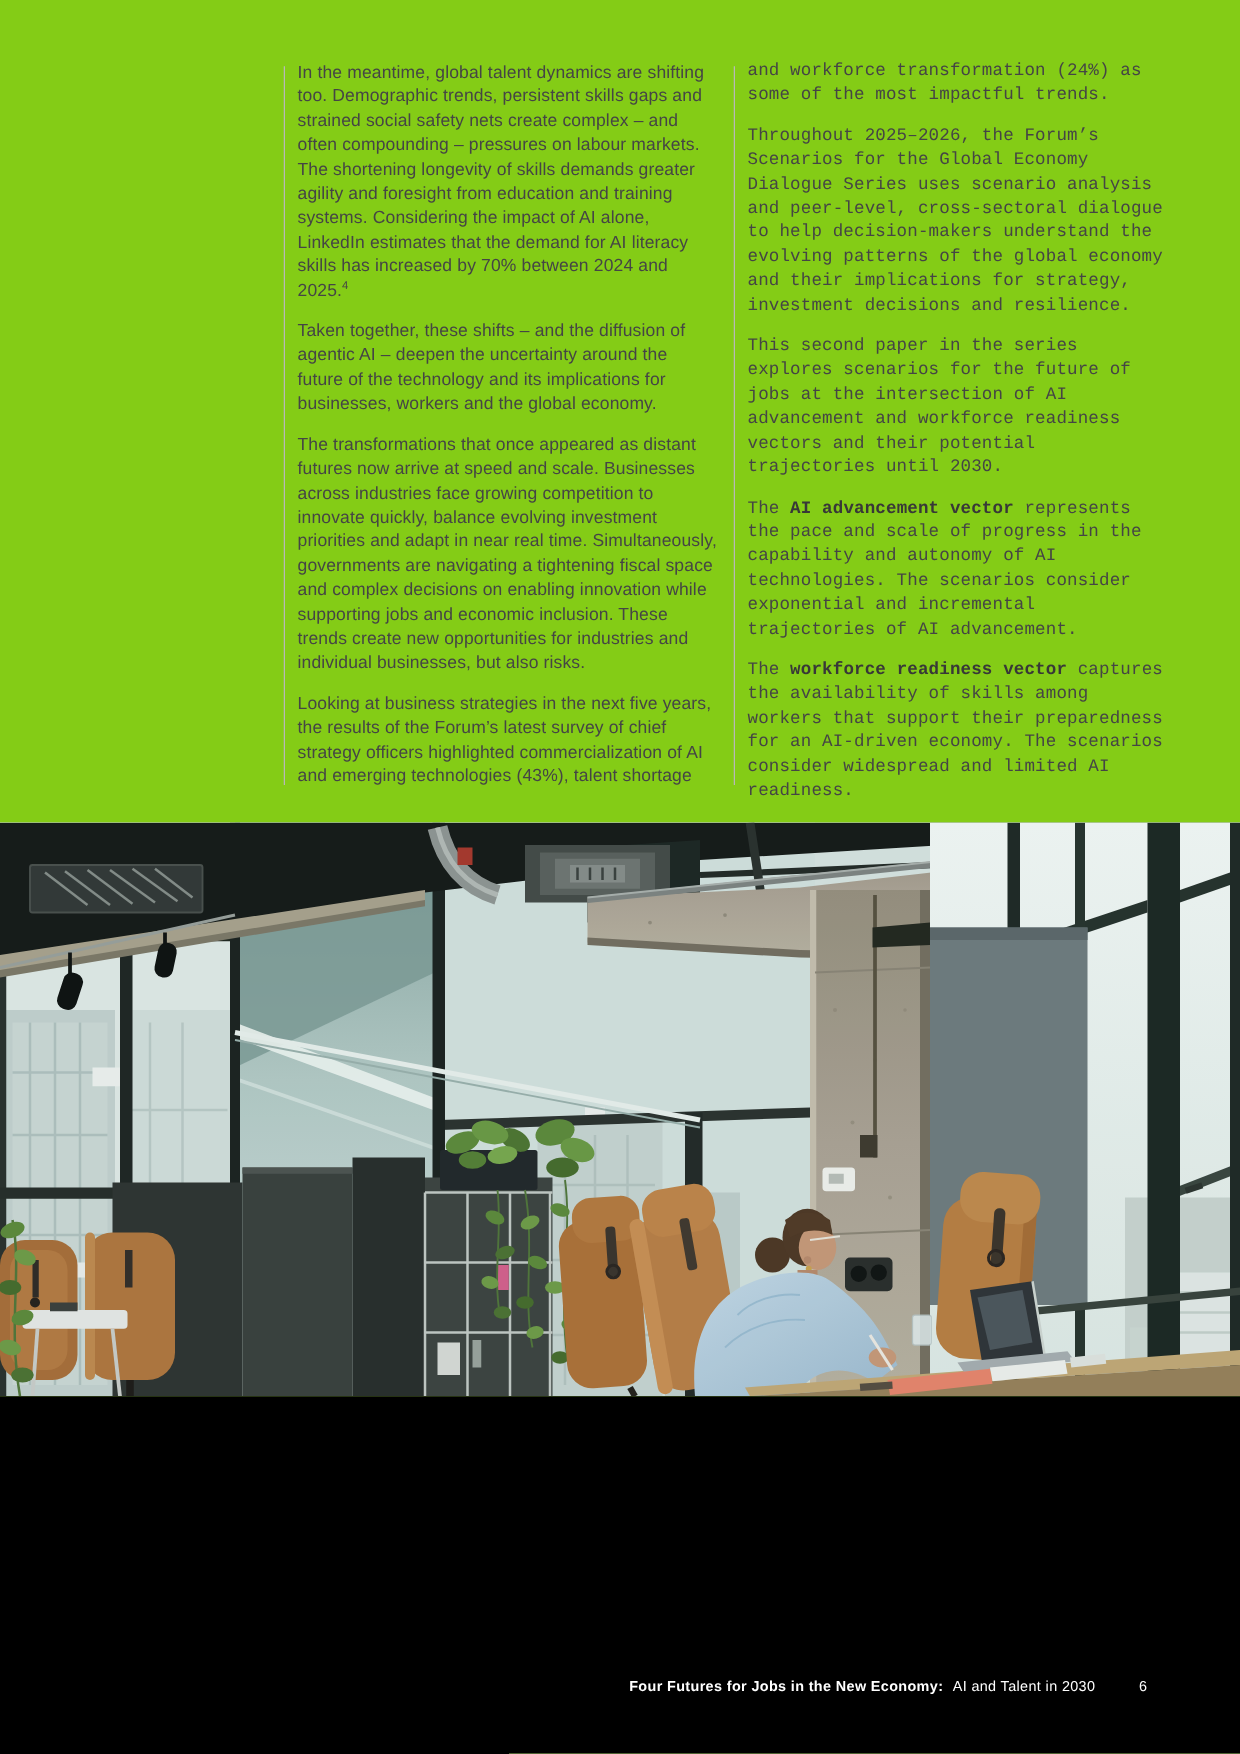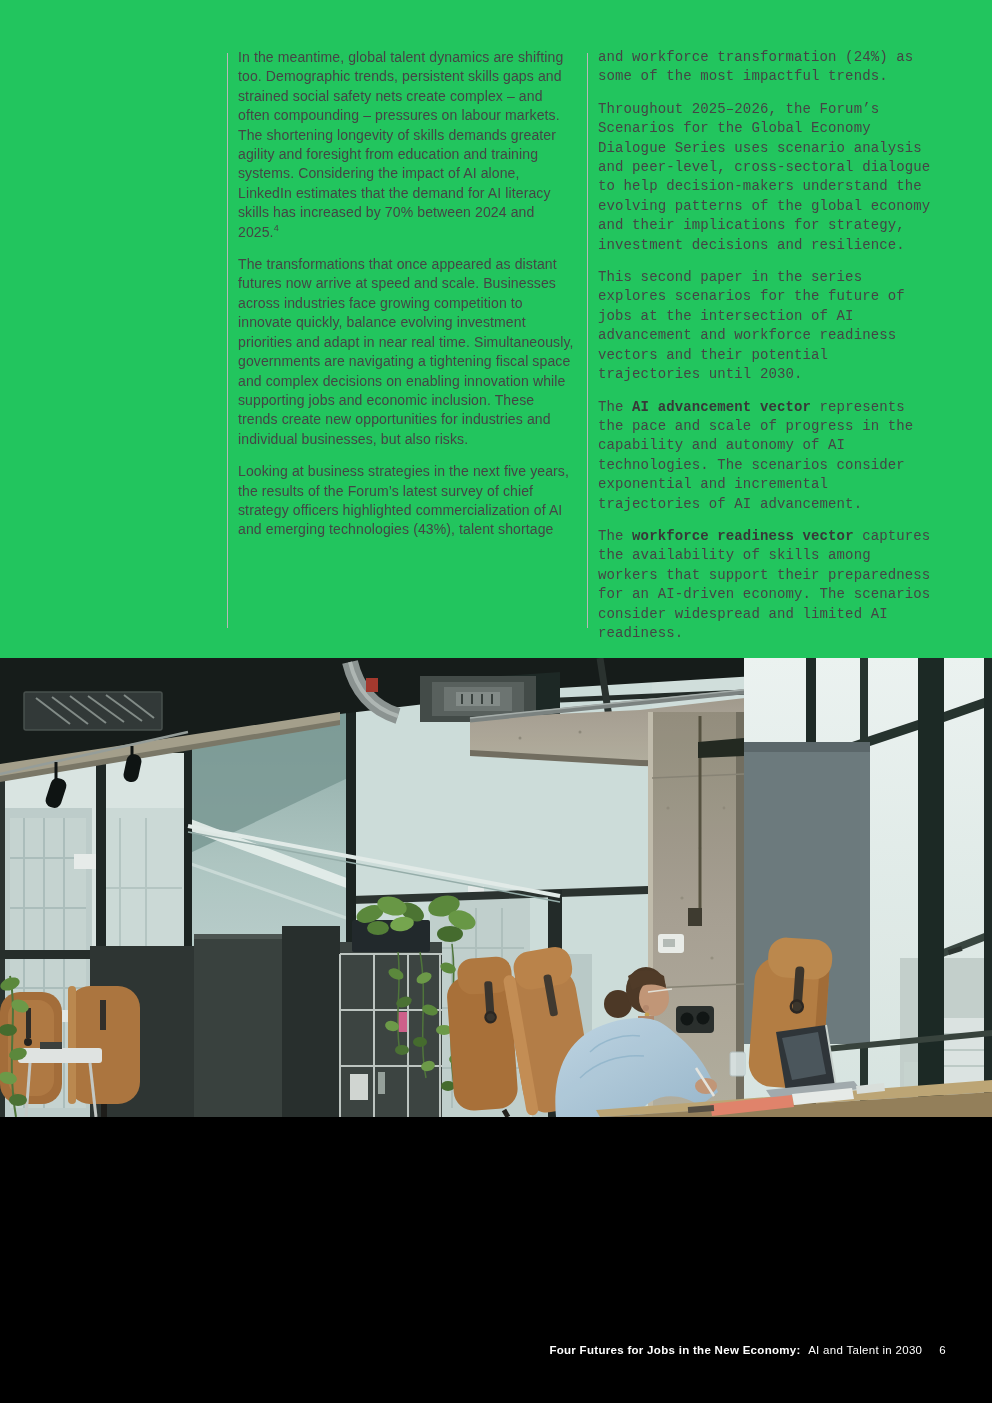--- a/index.html
+++ b/index.html
@@ -1,50 +1,51 @@
 <!DOCTYPE html>
 <html><head>
 <meta charset="utf-8">
 <style>
   html,body{margin:0;padding:0;background:#ffffff;}
   body{width:992px;height:1403px;position:relative;font-family:"Liberation Sans",sans-serif;overflow:hidden;}
-  .page{position:absolute;inset:0;background:#22c55e;}
+  .page{position:absolute;inset:0;background:#84cc16;}
 
   
   .col{position:absolute;top:48px;font-size:14px;line-height:19.4px;color:#454545;letter-spacing:0.12px;}
   .col p{margin:0 0 13px 0;}
   .col p strong{font-weight:bold;color:#383838;margin-top:12px;}
   .col sup{font-size:9px;line-height:0;vertical-align:super;}
   .col-left{left:238px;width:336px;}
   .col-right{left:598px;width:338px;font-family:Liberation Mono, monospace;}
   .rule{position:absolute;top:53px;height:575px;width:1px;background:#b8b8b8;}
   .rule-left{left:227px;}
   .rule-right{left:587px;}
 
   
   .photo{position:absolute;top:658px;left:0;width:992px;height:459px;overflow:hidden;background:#d7e3e0;}
   .photo svg{display:block;width:100%;height:100%;}
 
   
   .footer{position:absolute;top:1117px;left:0;width:992px;height:286px;background:#000000;}
-  .footer-row{position:absolute;top:227px;right:46px;display:flex;align-items:baseline;gap:17px;color:#ffffff;font-size:11.5px;letter-spacing:0.3px;}
+  .footer-row{position:absolute;top:227px;right:74px;display:flex;align-items:baseline;gap:35px;color:#ffffff;font-size:11.5px;letter-spacing:0.3px;}
   .footer-title .t-bold{font-weight:bold;}
   .footer-title .t-reg{margin-left:4px;font-weight:normal;}
   .footer-page{font-weight:normal;}
 </style>
 </head>
 <body>
 
 <div class="page">
 
   <div class="rule rule-left"></div>
   <div class="rule rule-right"></div>
 
   <div class="col col-left">
       <p><span>In the meantime, global talent dynamics are shifting too. Demographic trends, persistent skills gaps and strained social safety nets create complex – and often compounding – pressures on labour markets. The shortening longevity of skills demands greater agility and foresight from education and training systems. Considering the impact of AI alone, LinkedIn estimates that the demand for AI literacy skills has increased by 70% between 2024 and 2025.</span><sup>4</sup></p>
+      <p><span>Taken together, these shifts – and the diffusion of agentic AI – deepen the uncertainty around the future of the technology and its implications for businesses, workers and the global economy.</span></p>
       <p><span>The transformations that once appeared as distant futures now arrive at speed and scale. Businesses across industries face growing competition to innovate quickly, balance evolving investment priorities and adapt in near real time. Simultaneously, governments are navigating a tightening fiscal space and complex decisions on enabling innovation while supporting jobs and economic inclusion. These trends create new opportunities for industries and individual businesses, but also risks.</span></p>
       <p><span>Looking at business strategies in the next five years, the results of the Forum’s latest survey of chief strategy officers highlighted commercialization of AI and emerging technologies (43%), talent shortage</span></p>
     </div>
 
   <div class="col col-right">
       <p><span>and workforce transformation (24%) as some of the most impactful trends.</span></p>
       <p><span>Throughout 2025–2026, the Forum’s Scenarios for the Global Economy Dialogue Series uses scenario analysis and peer-level, cross-sectoral dialogue to help decision-makers understand the evolving patterns of the global economy and their implications for strategy, investment decisions and resilience.</span></p>
       <p><span>This second paper in the series explores scenarios for the future of jobs at the intersection of AI advancement and workforce readiness vectors and their potential trajectories until 2030.</span></p>
       <p><span>The </span><strong>AI advancement vector</strong><span> represents the pace and scale of progress in the capability and autonomy of AI technologies. The scenarios consider exponential and incremental trajectories of AI advancement.</span></p>
       <p><span>The </span><strong>workforce readiness vector</strong><span> captures the availability of skills among workers that support their preparedness for an AI-driven economy. The scenarios consider widespread and limited AI readiness.</span></p>

